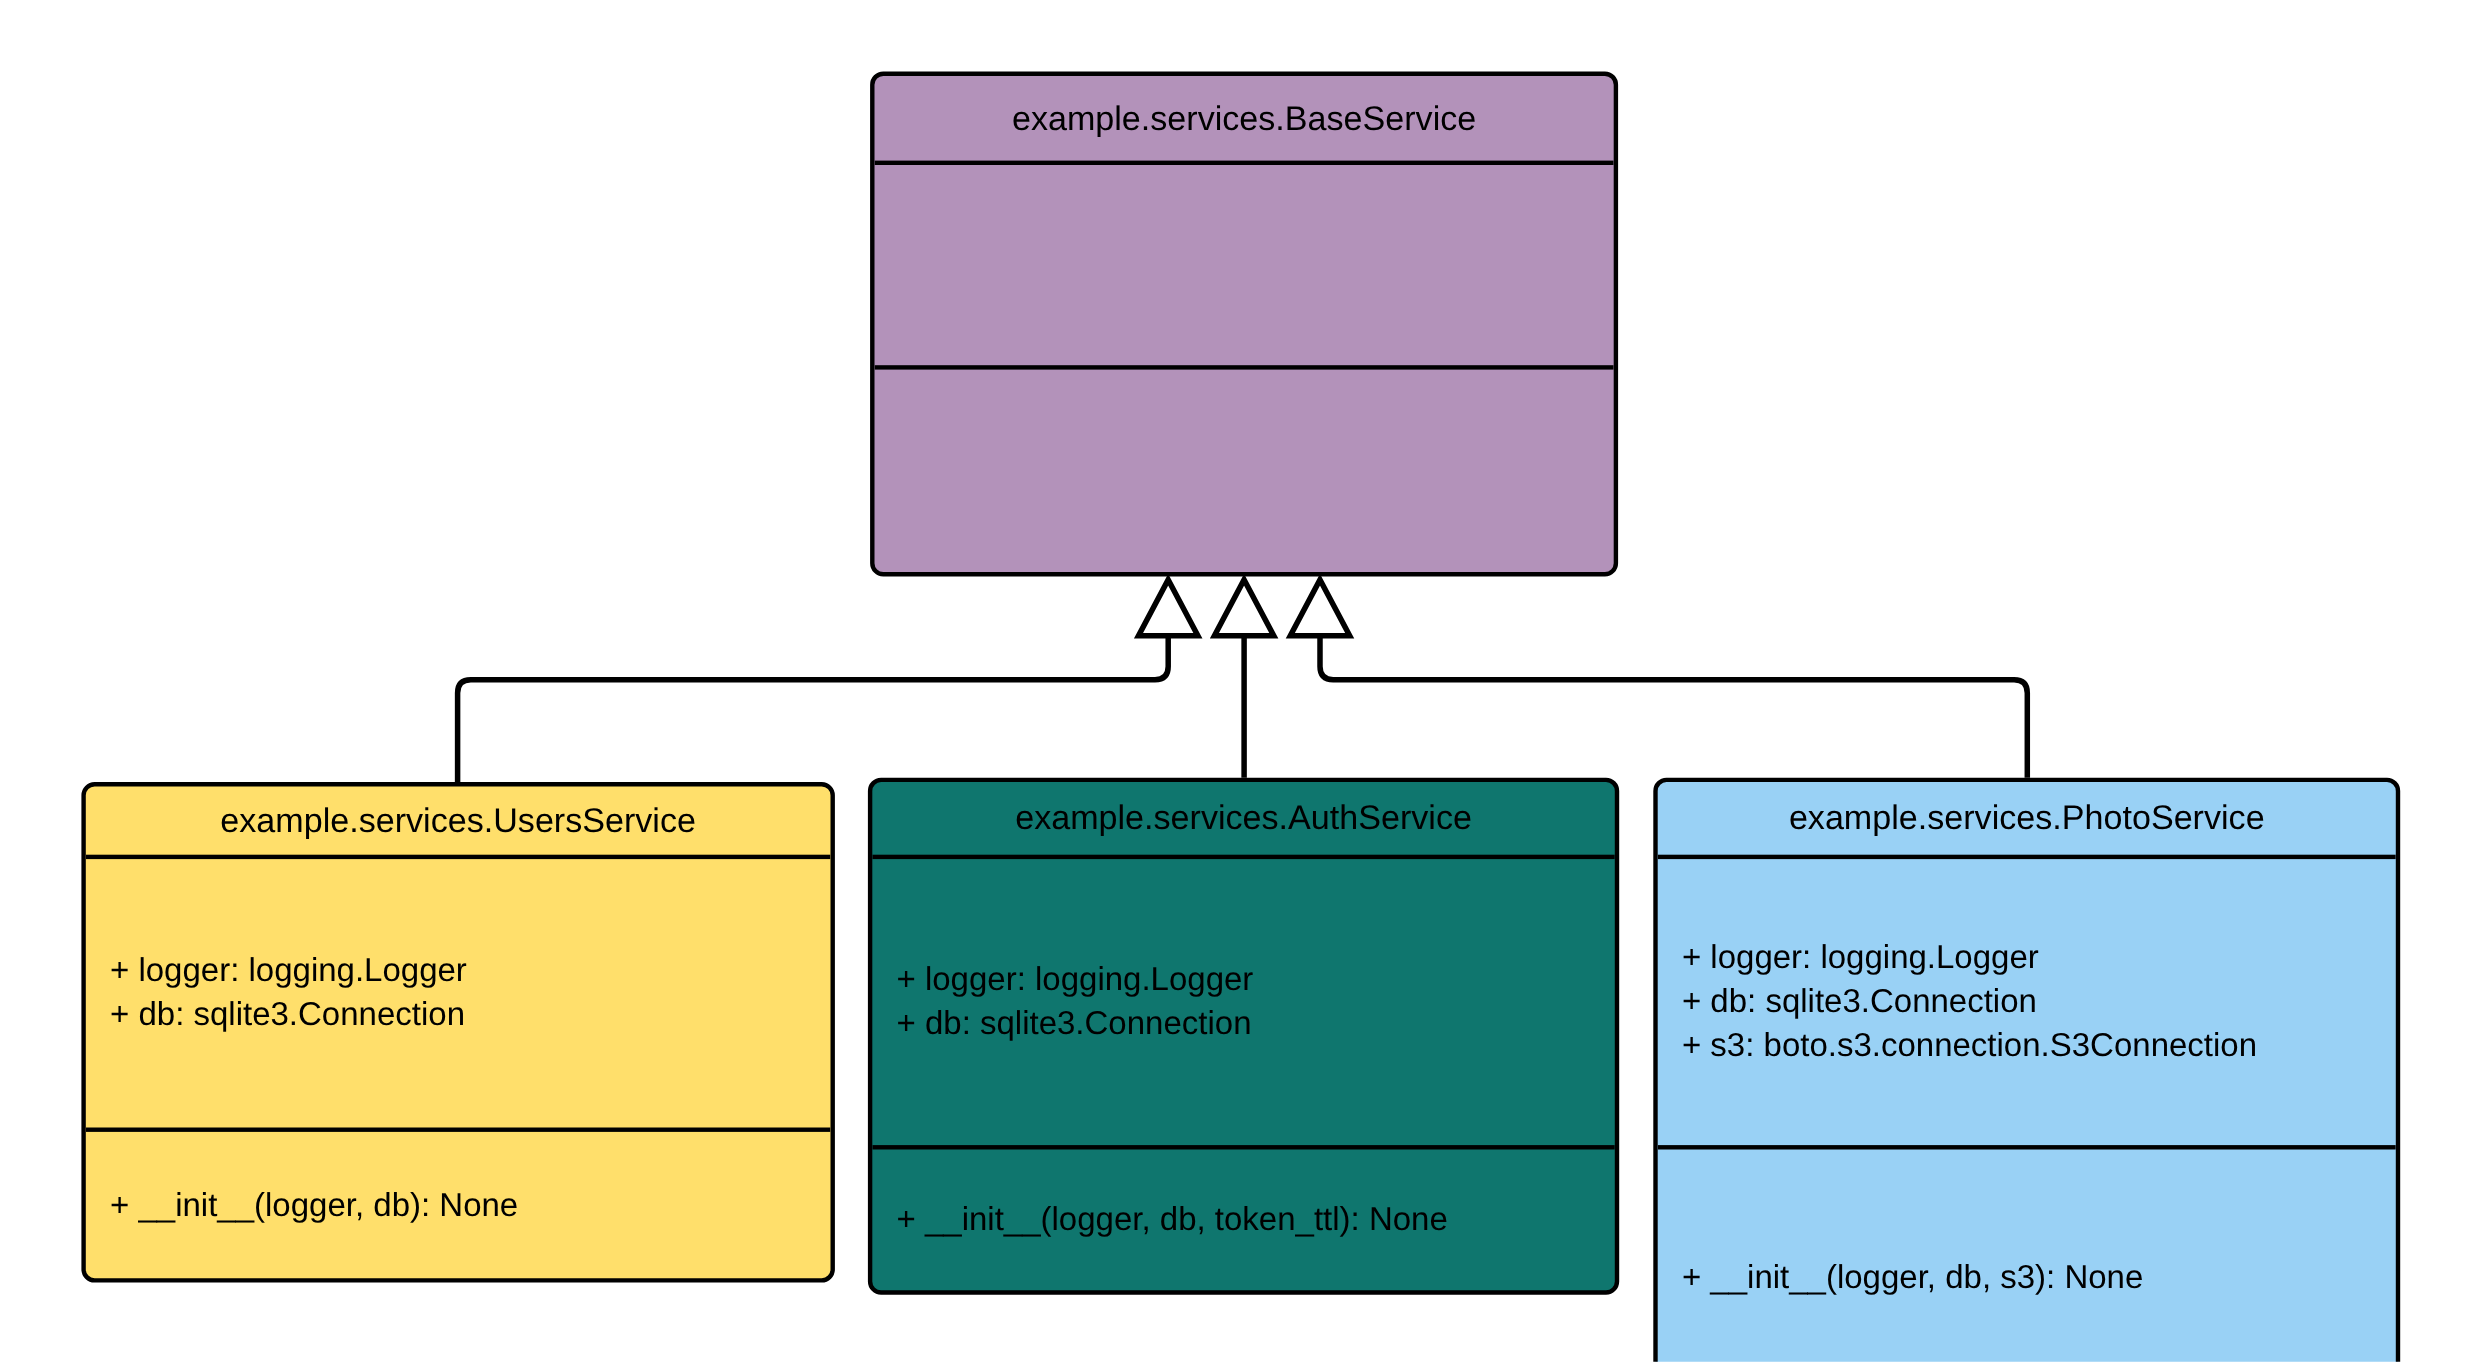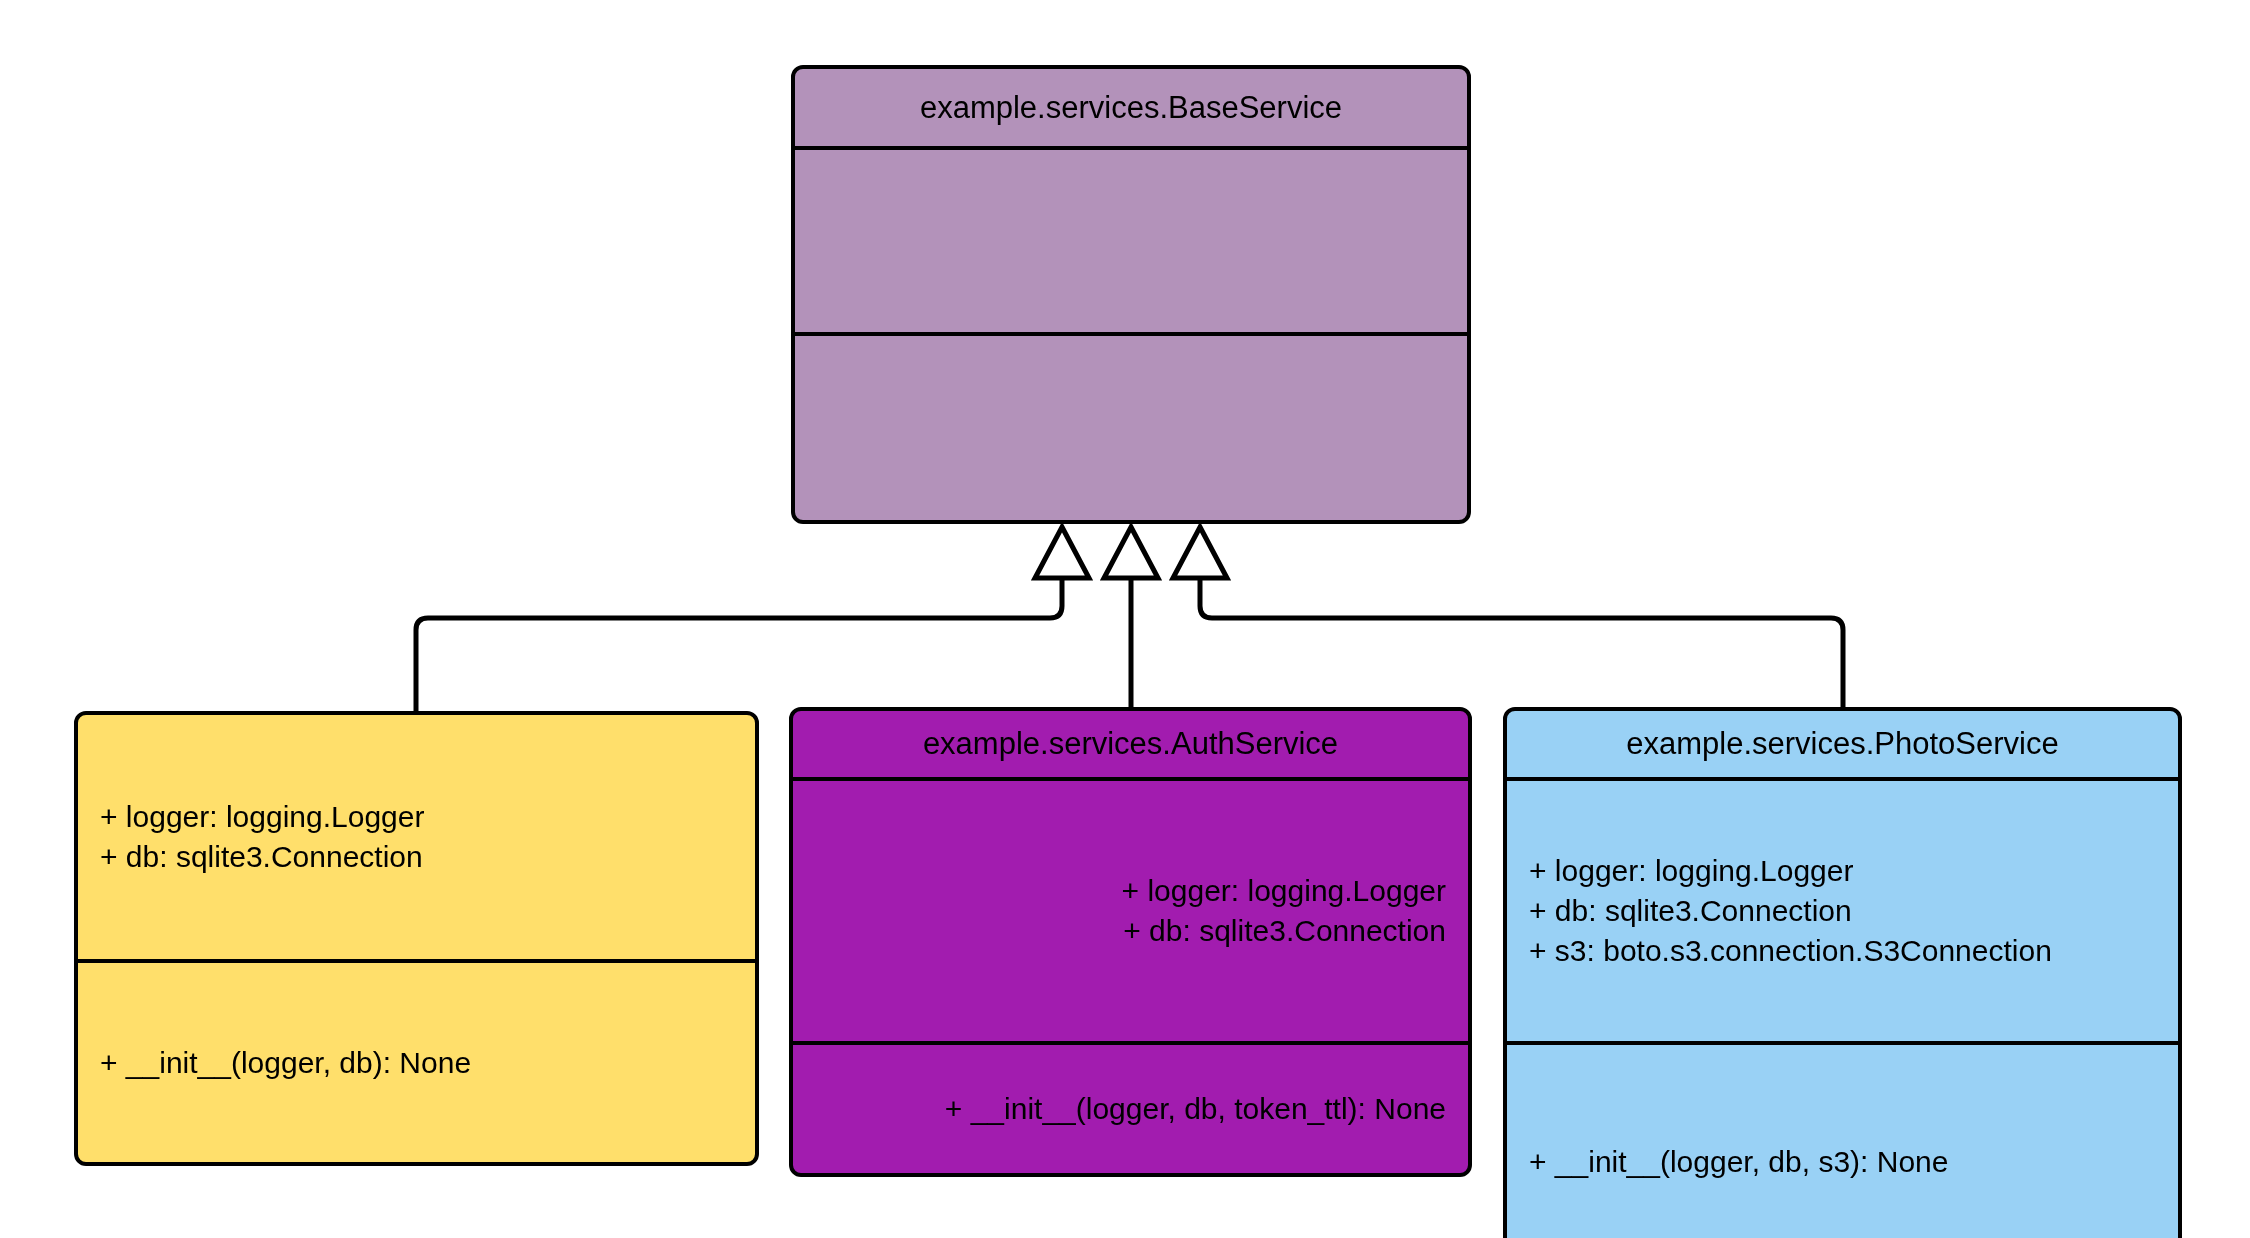--- a/index.html
+++ b/index.html
@@ -148,30 +148,33 @@
 
   <div class="uml-class" id="class-base" style="background: rgb(179, 146, 186);">
     <div class="uml-compartment uml-name-compartment">
       <span class="uml-class-name">example.services.BaseService</span>
     </div>
     <div class="uml-compartment uml-empty-compartment"></div>
     <div class="uml-compartment uml-methods-compartment" style="flex:1"></div>
   </div>
 
   <div class="uml-class" id="class-users" style="background: rgb(255, 223, 107);">
+    <div class="uml-compartment uml-name-compartment">
+      <span class="uml-class-name">example.services.UsersService</span>
+    </div>
     <div class="uml-compartment uml-attrs-compartment">
       <span class="uml-feature">+ logger: logging.Logger</span>
       <span class="uml-feature">+ db: sqlite3.Connection</span>
     </div>
     <div class="uml-compartment uml-methods-compartment">
       <span class="uml-feature">+ __init__(logger, db): None</span>
     </div>
   </div>
 
-  <div class="uml-class" id="class-auth" style="background: #a21caf; text-align: right;">
+  <div class="uml-class" id="class-auth" style="background: #0f766e;">
     <div class="uml-compartment uml-name-compartment">
       <span class="uml-class-name">example.services.AuthService</span>
     </div>
     <div class="uml-compartment uml-attrs-compartment">
       <span class="uml-feature">+ logger: logging.Logger</span>
       <span class="uml-feature">+ db: sqlite3.Connection</span>
     </div>
     <div class="uml-compartment uml-methods-compartment">
       <span class="uml-feature">+ __init__(logger, db, token_ttl): None</span>
     </div>

